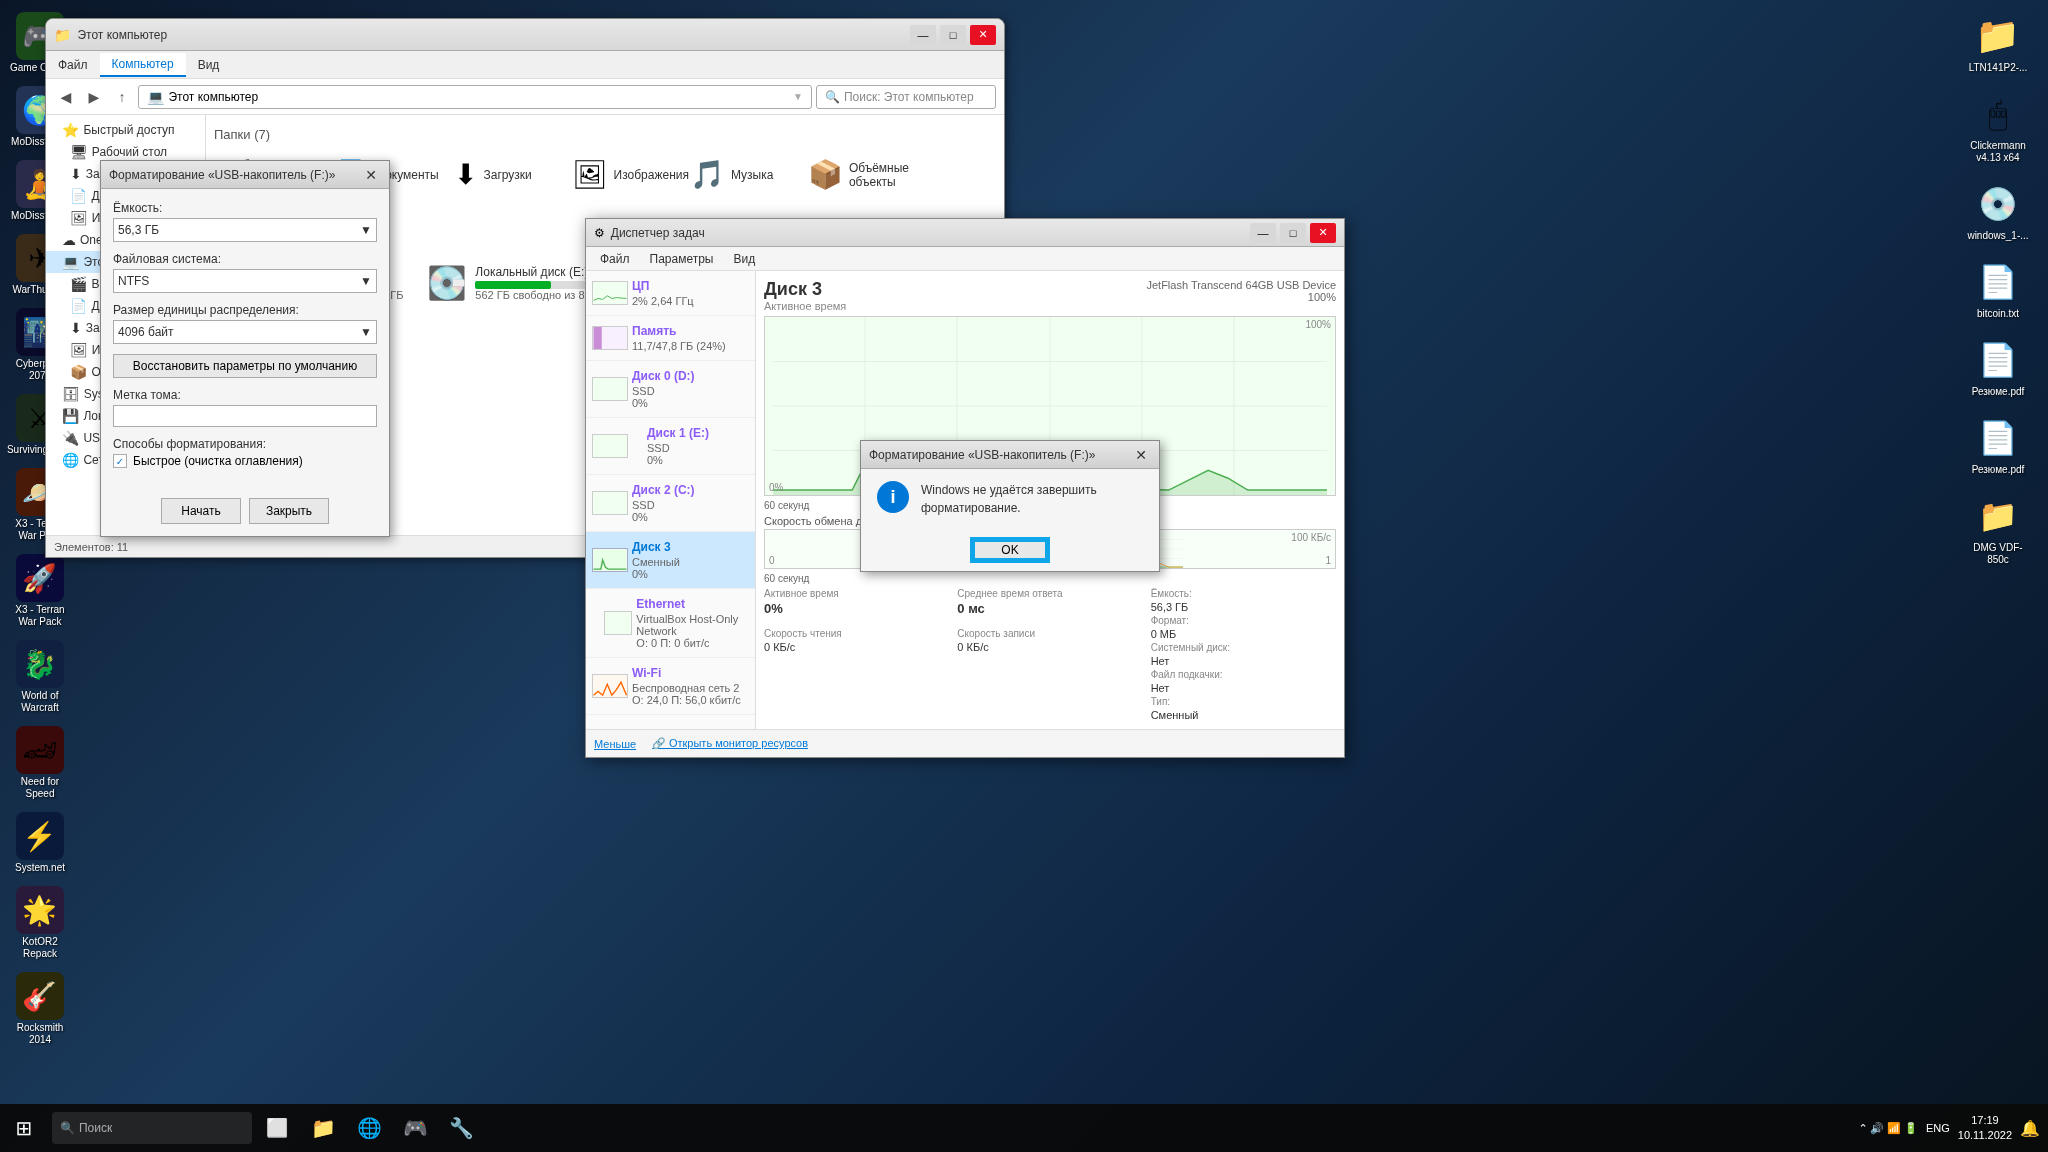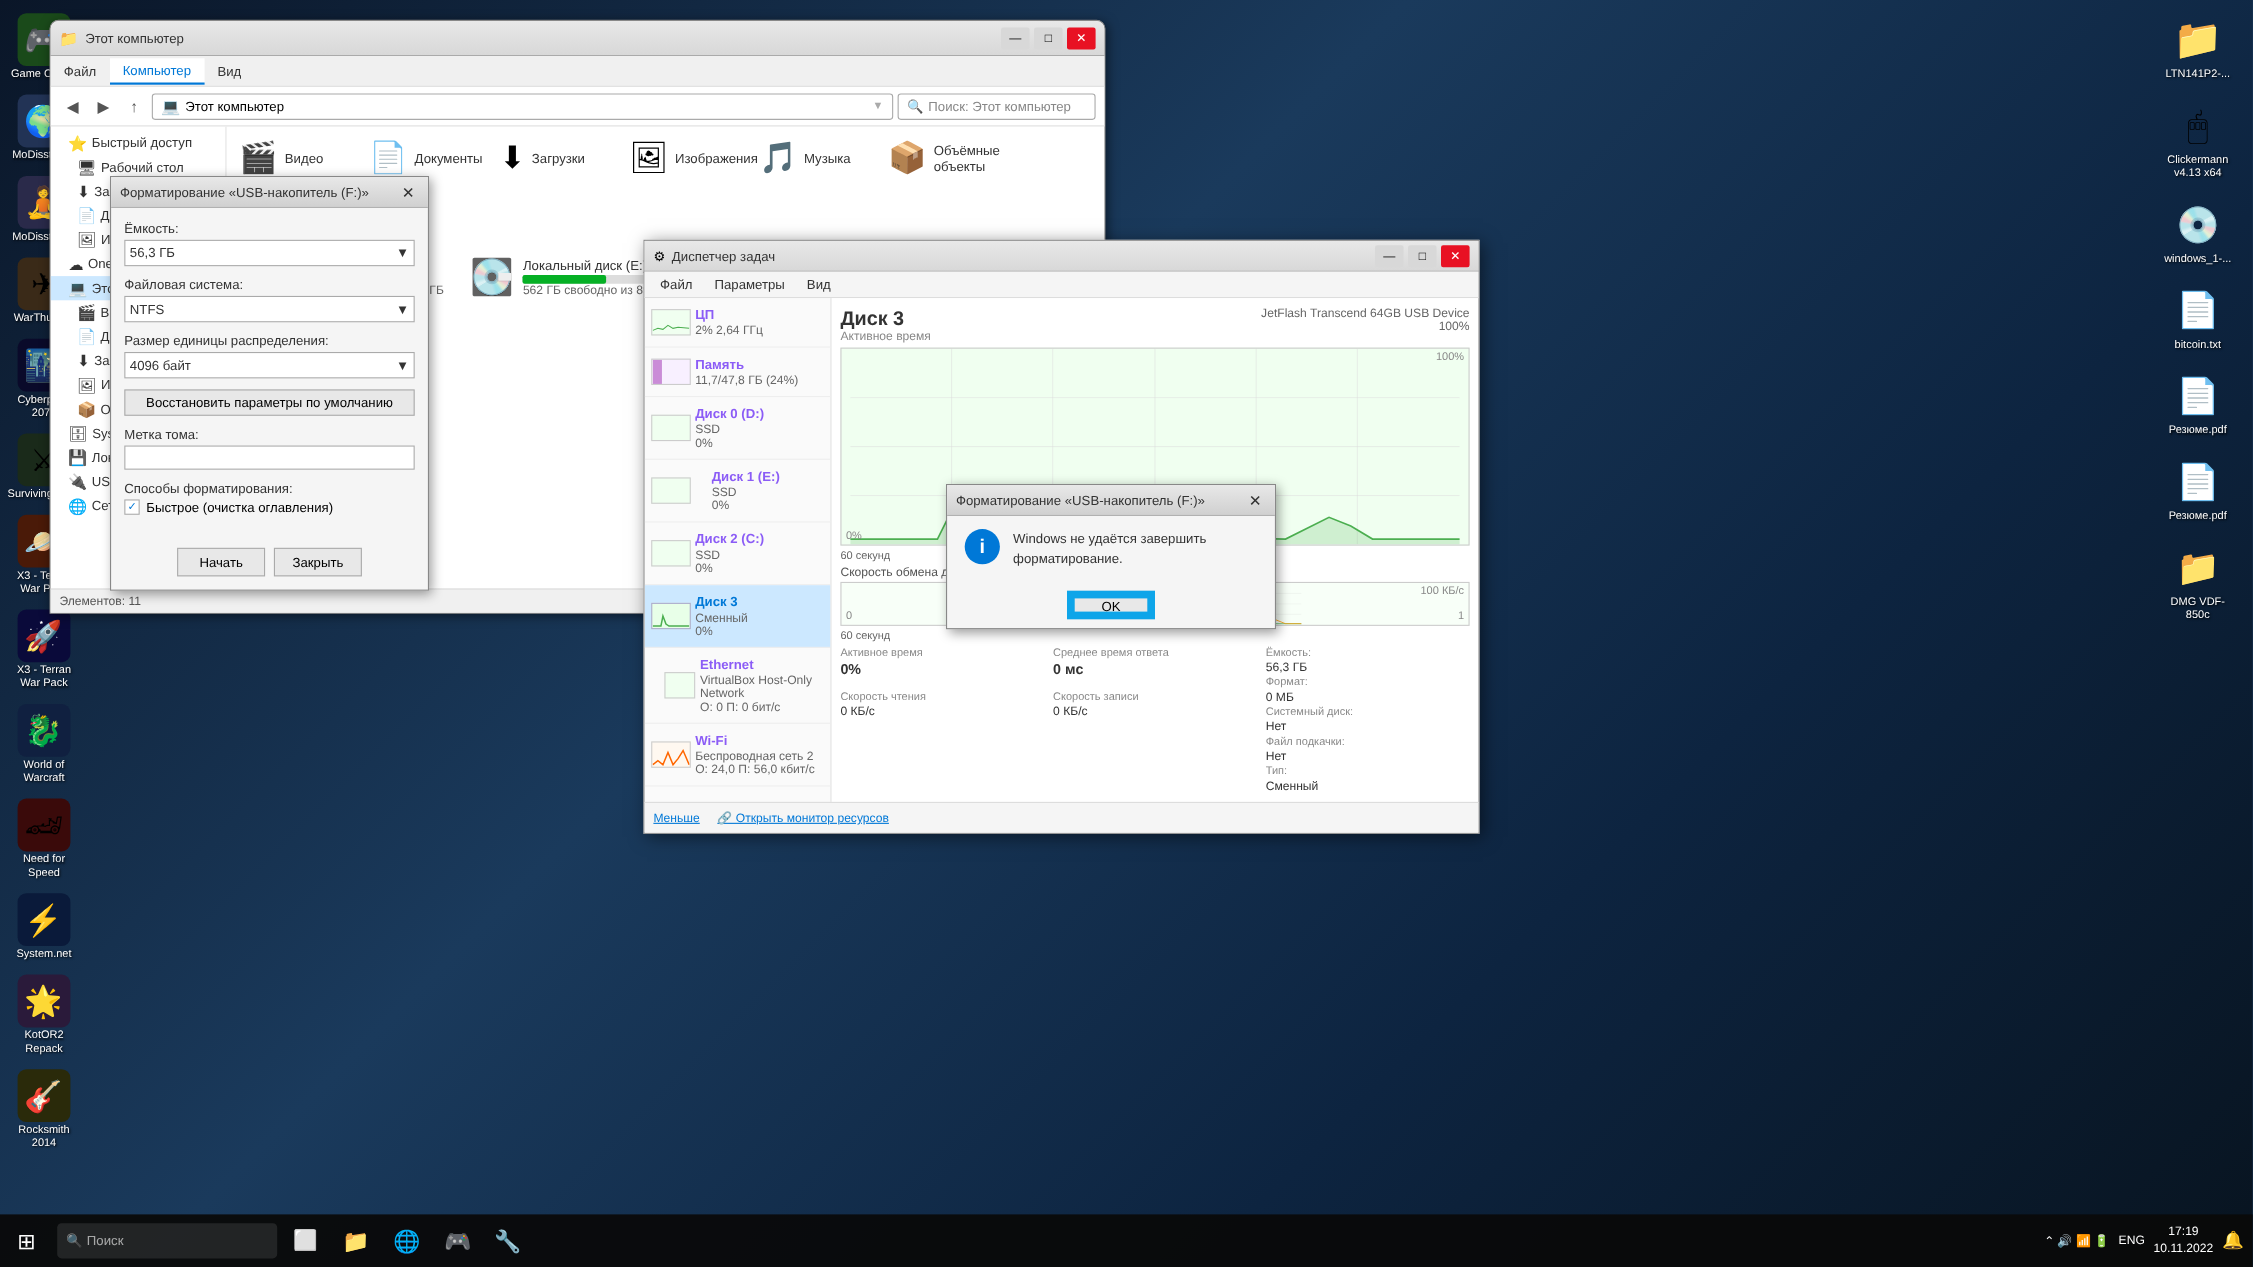--- a/index.html
+++ b/index.html
@@ -339,21 +339,21 @@
     .fed-icon {
       width: 32px; height: 32px; border-radius: 50%;
       background: #0078d7; display: flex; align-items: center; justify-content: center;
       color: white; font-size: 18px; font-weight: bold; flex-shrink: 0;
     }
     .fed-message { font-size: 12px; color: #333; line-height: 1.5; }
     .fed-footer {
       display: flex; justify-content: center; padding: 8px;
     }
     .fed-ok-btn {
-      width: 80px; height: 26px; border: 7px solid #0ea5e9; background: #e8e8e8;
+      width: 80px; height: 26px; border: 5px solid #0ea5e9; background: #e8e8e8;
       font-size: 12px; cursor: pointer;
     }
 
     
     svg { position: absolute; width: 100%; height: 100%; }
 
   </style>
 </head>
 <body>
 
@@ -524,20 +524,21 @@
         </div>
         <div class="sidebar-item">
           <span class="sidebar-item-icon">🔌</span> USB-нак.
         </div>
         <div class="sidebar-item">
           <span class="sidebar-item-icon">🌐</span> Сеть
         </div>
       </div>
 
       <div class="explorer-main">
+        <div class="folder-section-title">Папки (7)</div>
         <div class="folders-grid">
           <div class="folder-item">
             <span class="folder-icon">🎬</span>
             <span class="folder-label">Видео</span>
           </div>
           <div class="folder-item">
             <span class="folder-icon">📄</span>
             <span class="folder-label">Документы</span>
           </div>
           <div class="folder-item">

